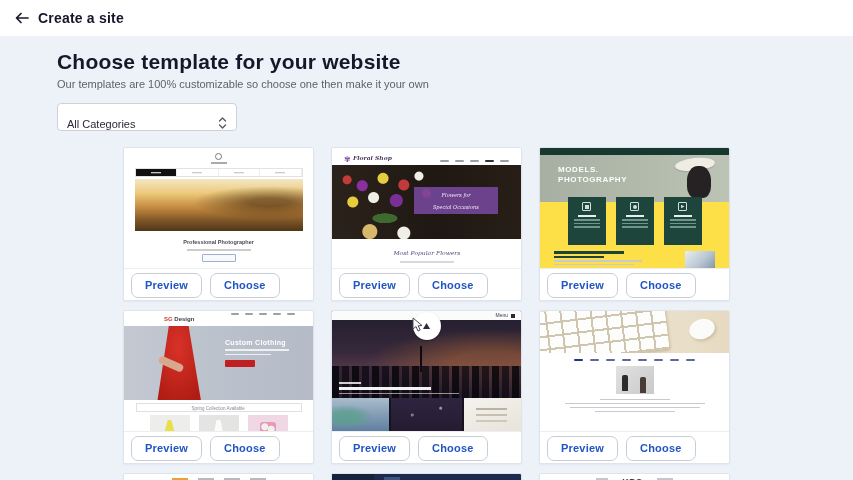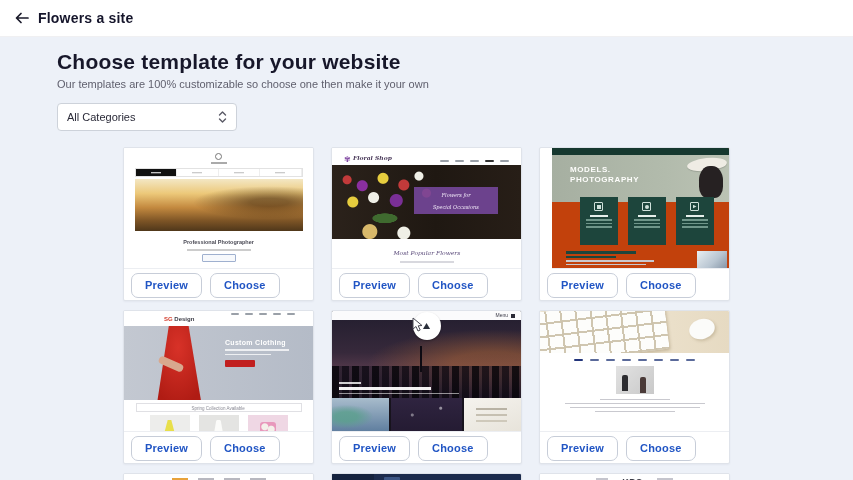--- a/index.html
+++ b/index.html
@@ -14,21 +14,21 @@
   
   .content { padding-left:57px; }
   .page-title { margin-top:13px; font-size:21px; font-weight:800; color:#17172a; letter-spacing:.2px; }
   .page-sub { margin-top:4px; font-size:11px; color:#60606e; }
 
   
   .controls { display:flex; gap:11px; margin-top:13px; }
   .searchbox { width:184px; height:28px; background:#fff; border:1px solid #cdd2da; border-radius:4px; display:flex; align-items:center; padding:0 8px; gap:7px; }
   .searchbox input { border:none; outline:none; width:130px; font-size:11px; color:#333; font-family:"Liberation Sans",sans-serif; background:transparent; }
   .searchbox input::placeholder { color:#9aa0ab; }
-  .selectbox { width:180px; height:28px; background:#fff; border:1px solid #cdd2da; border-radius:4px; display:flex; align-items:center; justify-content:space-between; padding:0 9px; cursor:pointer; }
+  .selectbox { width:180px; height:28px; background:#fff; border:1px solid #cdd2da; border-radius:4px; display:flex; align-items:flex-end; justify-content:space-between; padding:0 9px; cursor:pointer; }
   .selectbox .val { font-size:11px; color:#2a2a38; }
 
   
   .grid { display:grid; grid-template-columns:repeat(3,191px); gap:9px 17px; margin:16px 0 0 123px; width:607px; }
   .card { width:191px; height:154px; background:#fff; border:1px solid #dfe3ea; border-radius:2px; box-shadow:0 1px 2px rgba(30,40,70,.05); overflow:hidden; }
   .thumb { height:121px; width:100%; position:relative; overflow:hidden; border-bottom:1px solid #eceef2; cursor:pointer; }
   .btnrow { display:flex; gap:8px; padding:3px 7px; align-items:center; height:32px; }
   .cbtn { height:25px; padding:0 13px; background:#fff; border:1px solid #c7cdd8; border-radius:7px; color:#2155c4; font-weight:700; font-size:11px; font-family:"Liberation Sans",sans-serif; cursor:pointer; letter-spacing:.2px; }
 
   .tiny { display:inline-block; font-size:10px; transform:scale(.5); transform-origin:center center; white-space:nowrap; }
@@ -72,21 +72,21 @@
       radial-gradient(circle at 20% 90%, #d8b86a 0 7px, rgba(0,0,0,0) 8px),
       radial-gradient(circle at 38% 92%, #efefe6 0 6px, rgba(0,0,0,0) 7px),
       linear-gradient(90deg,#2b221b 0%, #1f1812 55%, #271e17 100%); }
   .t2-banner { position:absolute; left:82px; top:22px; width:84px; height:27px; background:rgba(118,72,158,.88); display:flex; flex-direction:column; align-items:center; justify-content:center; }
   .t2-banner .tiny { color:#f2eaf8; font-family:"DejaVu Serif",serif; font-style:italic; line-height:1.2; }
   .t2-foot { height:30px; display:flex; flex-direction:column; align-items:center; justify-content:center; }
   .t2-foot .tiny { color:#5a4a7a; font-family:"DejaVu Serif",serif; font-style:italic; }
   .t2-footline { width:54px; height:2px; background:#d8d8de; margin-top:1px; }
 
   
-  .t3 { background:#c2410c;margin-left:12px; }
+  .t3 { background:#fde047; }
   .t3-top { height:7px; background:#16382f; display:flex; align-items:center; justify-content:space-between; padding:0 5px; }
   .t3-top .dash { width:7px; height:1.5px; background:#bcd0c8; margin-right:3px; }
   .t3-hero { height:47px; background:linear-gradient(90deg,#a6afa1 0%, #b2bbac 60%, #bdc4b6 100%); position:relative; padding:10px 0 0 18px; }
   .t3-title { color:#fdfdfb; font-weight:700; font-size:8px; letter-spacing:.6px; line-height:1.25; }
   .t3-hat { position:absolute; right:14px; top:3px; width:40px; height:13px; background:#efece4; border-radius:50%; transform:rotate(-6deg); box-shadow:0 1px 1px rgba(0,0,0,.15); }
   .t3-hair { position:absolute; right:18px; top:11px; width:24px; height:32px; background:#262122; border-radius:45% 45% 35% 35%; }
   .t3-cards { display:flex; justify-content:center; gap:10px; margin-top:-5px; position:relative; }
   .t3-card { width:38px; height:48px; background:#1d453c; padding-top:5px; display:flex; flex-direction:column; align-items:center; gap:2px; }
   .t3-ico { width:9px; height:9px; border:1px solid #cfe0da; border-radius:1px; display:flex; align-items:center; justify-content:center; }
   .t3-ico b { width:4px; height:4px; background:#cfe0da; display:block; }
@@ -178,21 +178,21 @@
 </style>
 </head>
 <body>
 
 <div class="appbar">
   <div class="back">
     <svg width="16" height="16" viewBox="0 0 16 16">
       <path d="M14 8H3 M7 3.5L2.5 8L7 12.5" stroke="#1a1a2a" stroke-width="1.7" fill="none" stroke-linecap="round" stroke-linejoin="round"></path>
     </svg>
   </div>
-  <div class="appbar-title">Flowers a site</div>
+  <div class="appbar-title">Create a site</div>
 </div>
 
 <div class="content">
   <div class="page-title">Choose template for your website</div>
   <div class="page-sub">Our templates are 100% customizable so choose one then make it your own</div>
 
   <div class="controls">
     <div class="selectbox">
       <span class="val">All Categories</span>
       <svg width="9" height="14" viewBox="0 0 9 14">

